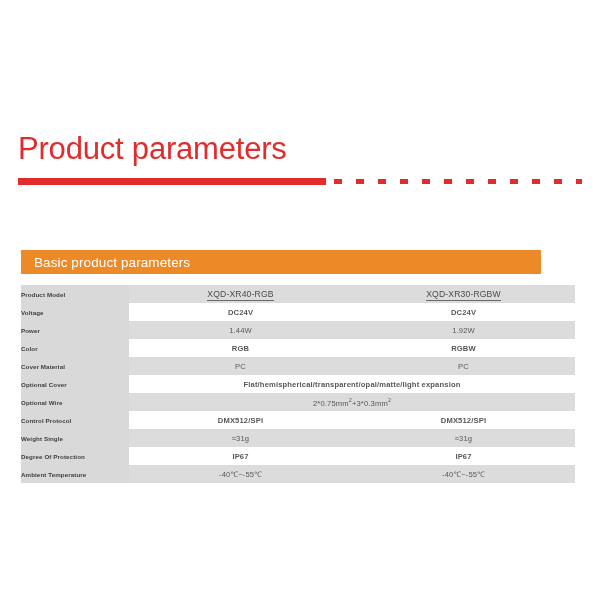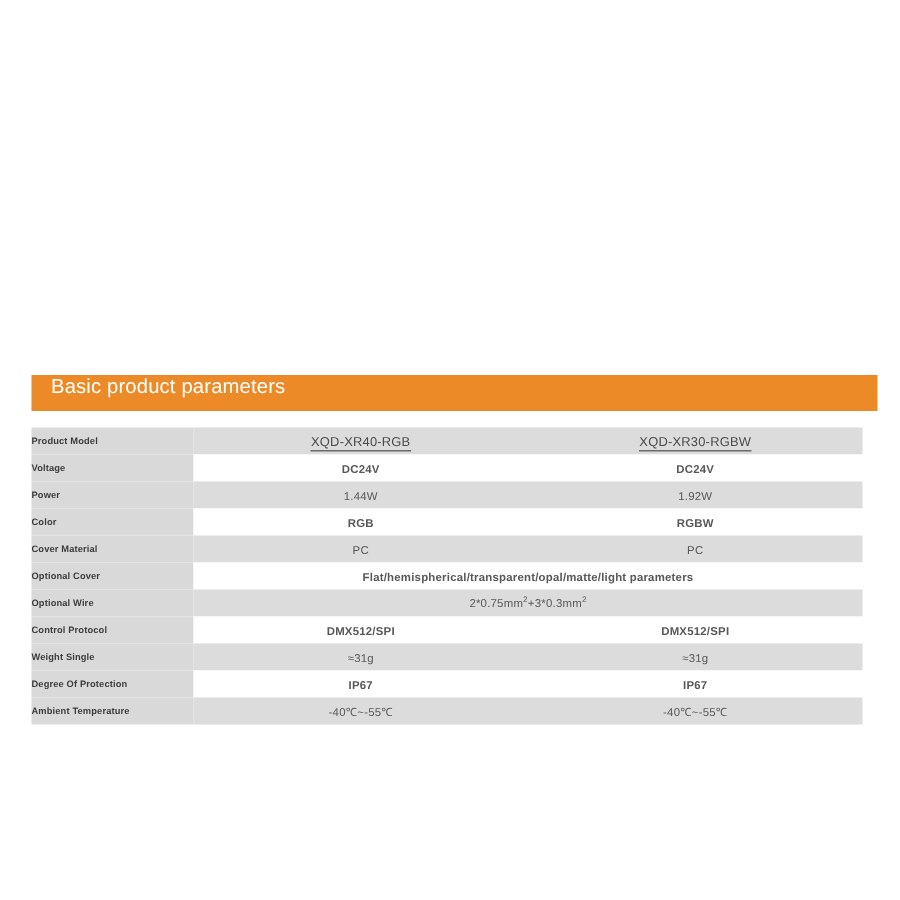--- a/index.html
+++ b/index.html
@@ -60,24 +60,25 @@
       #e02c2c 0px, #e02c2c 8px,
       rgba(255,255,255,0) 8px, rgba(255,255,255,0) 22px
     );
   }
 
   
   .band {
     position: absolute;
     left: 21px;
     top: 250px;
-    width: 564px;
+    width: 520px;
     height: 24px;
     background: #ec8a28;
     display: flex;
+    align-items: center;
   }
   .band-label {
     color: #ffffff;
     font-size: 13.5px;
     font-weight: 400;
     padding-left: 13px;
     letter-spacing: 0.1px;
     white-space: nowrap;
   }
 
@@ -129,20 +130,27 @@
     padding-bottom: 0.5px;
   }
   .cell-val.wide { text-align: center; }
   .sup { font-size: 5.4px; vertical-align: super; }
 </style>
 </head>
 <body>
 
 <div class="page">
 
+  <div class="title-block">
+    <div class="page-title">Product parameters</div>
+    <div class="rule-row">
+      <div class="rule-solid"></div>
+      <div class="rule-dashed"></div>
+    </div>
+  </div>
 
   <div class="band">
     <div class="band-label">Basic product parameters</div>
   </div>
 
   <table class="spec-table">
     <colgroup>
       <col class="col-label">
       <col class="col-a">
       <col class="col-b">
@@ -168,21 +176,21 @@
           <td class="cell-val">RGB</td>
           <td class="cell-val">RGBW</td>
         </tr>
         <tr class="shade">
           <td class="cell-label">Cover Material</td>
           <td class="cell-val">PC</td>
           <td class="cell-val">PC</td>
         </tr>
         <tr class="plain">
           <td class="cell-label">Optional Cover</td>
-          <td class="cell-val wide" colspan="2">Flat/hemispherical/transparent/opal/matte/light parameters</td>
+          <td class="cell-val wide" colspan="2">Flat/hemispherical/transparent/opal/matte/light expansion</td>
         </tr>
         <tr class="shade">
           <td class="cell-label">Optional Wire</td>
           <td class="cell-val wide" colspan="2">2*0.75mm<span class="sup">2</span>+3*0.3mm<span class="sup">2</span></td>
         </tr>
         <tr class="plain">
           <td class="cell-label">Control Protocol</td>
           <td class="cell-val">DMX512/SPI</td>
           <td class="cell-val">DMX512/SPI</td>
         </tr>

